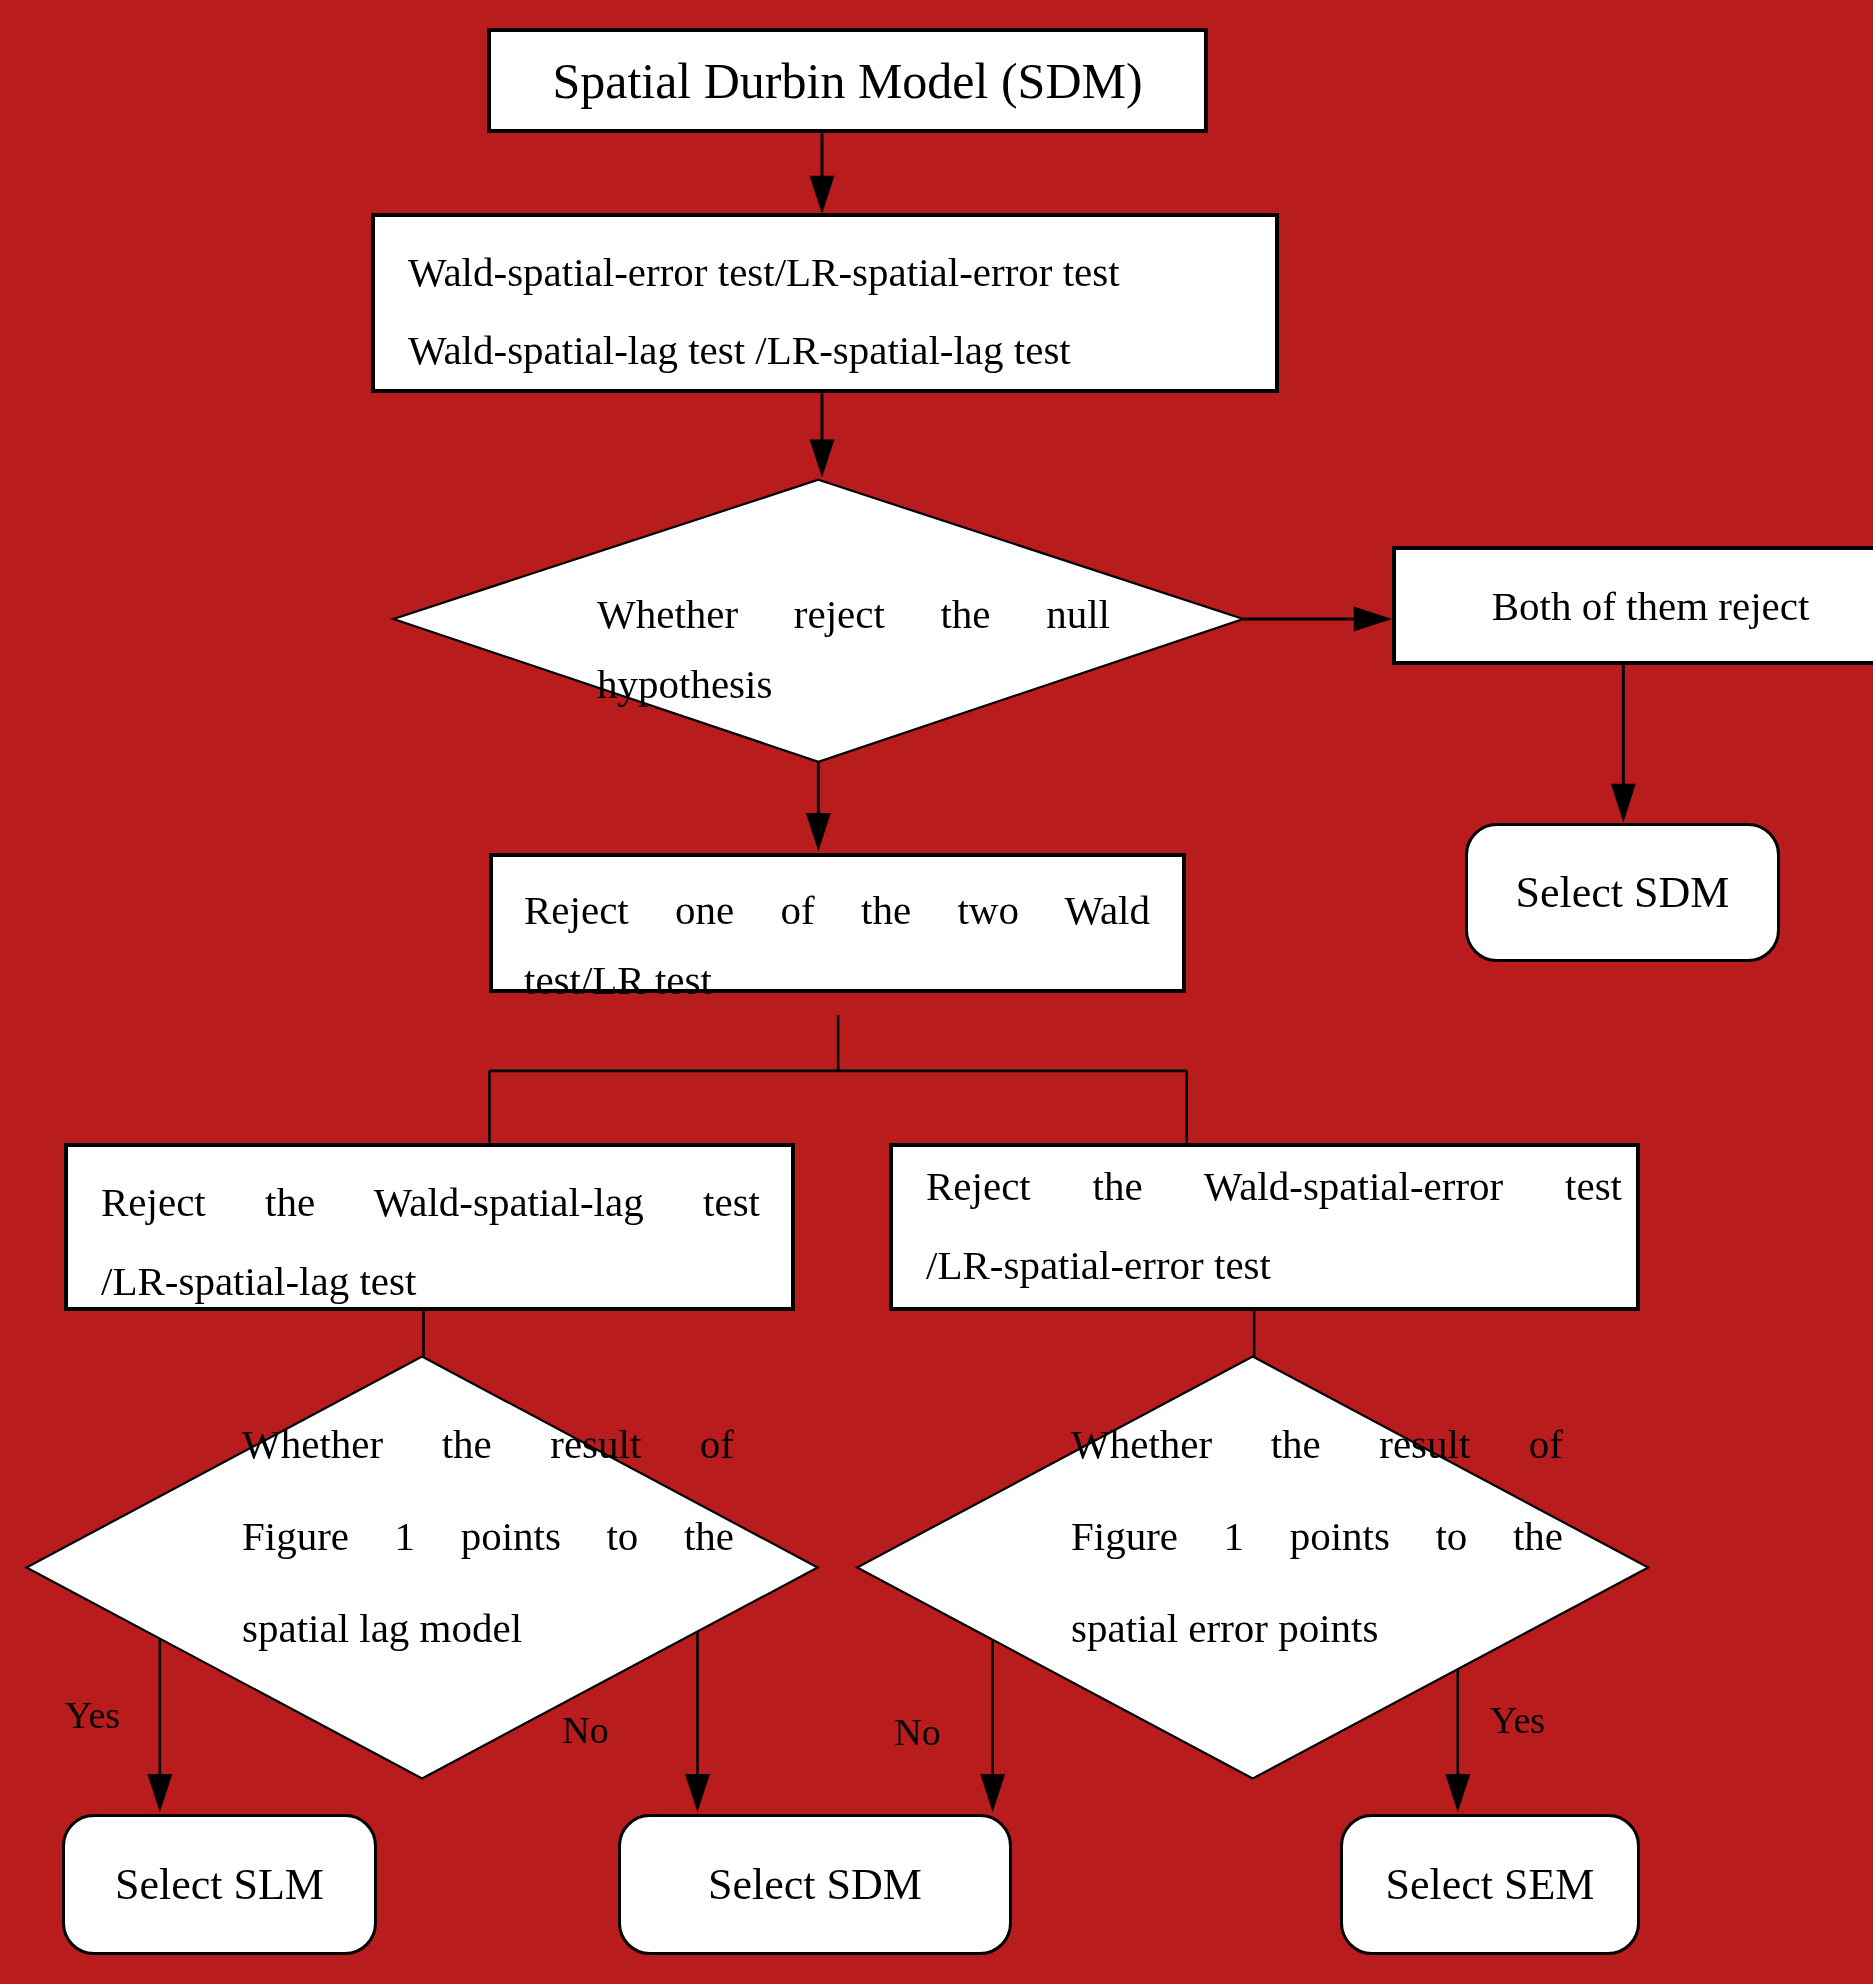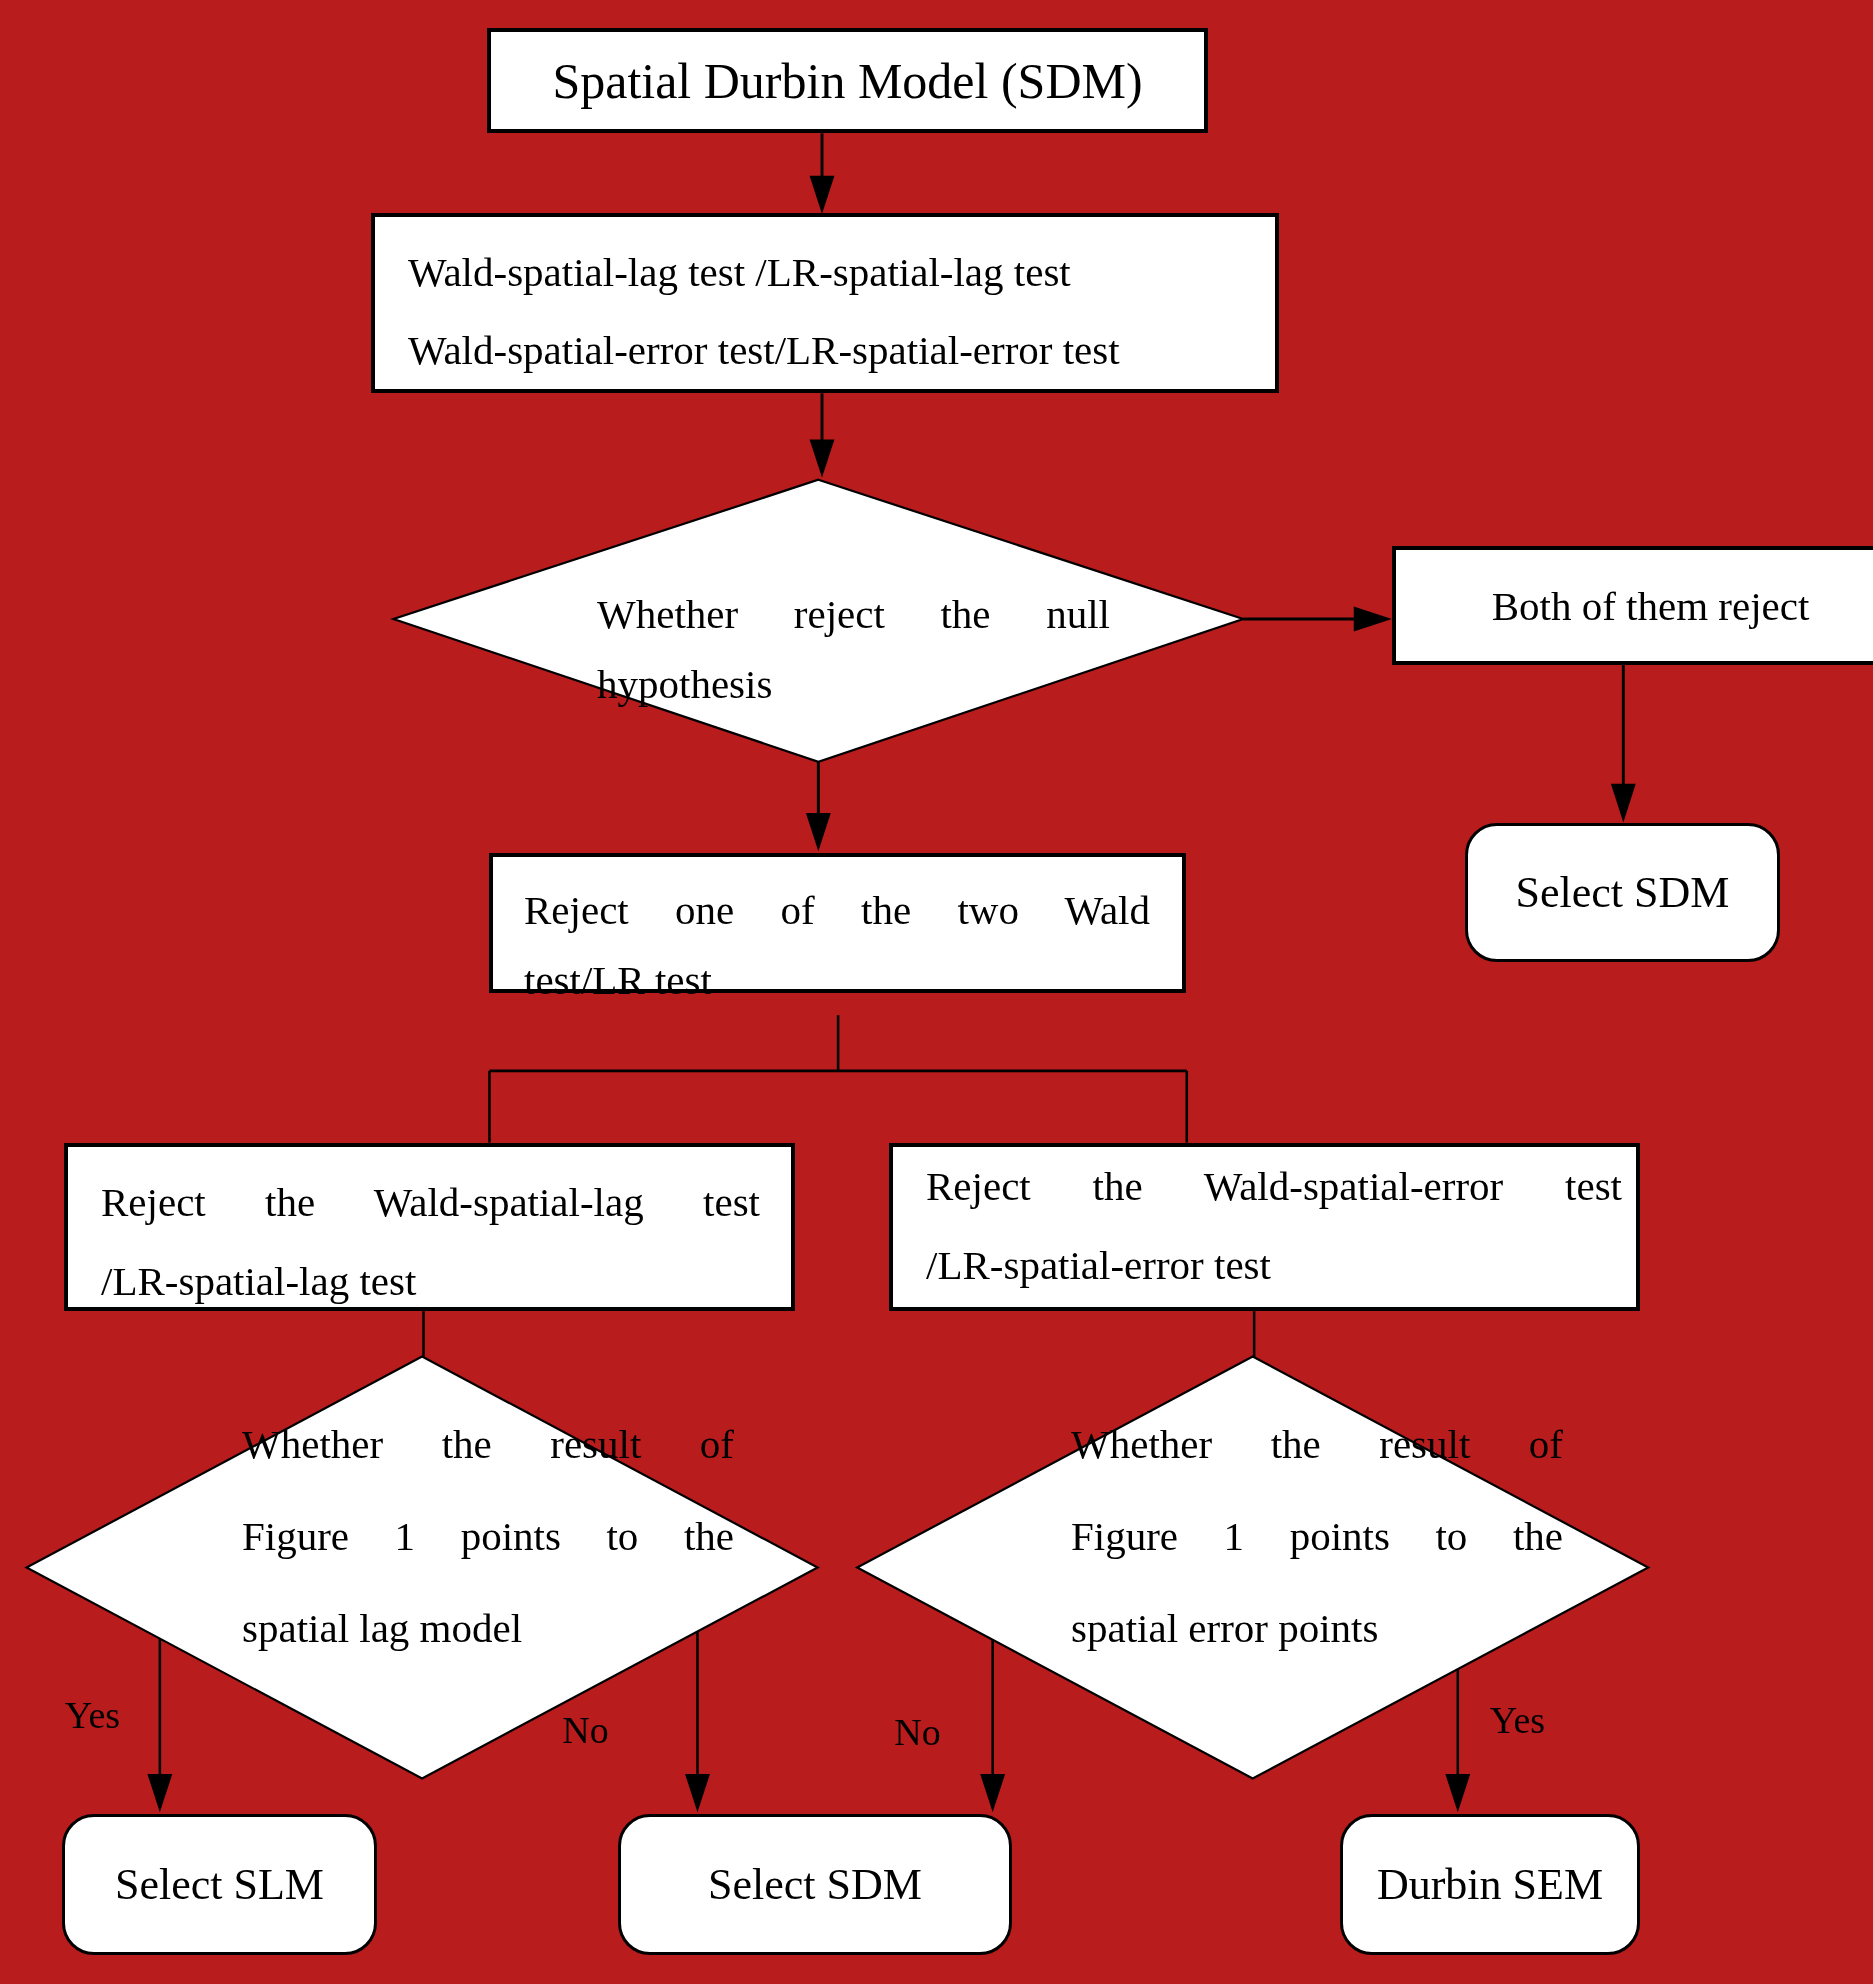--- a/index.html
+++ b/index.html
@@ -98,22 +98,22 @@
       <line class="thin" x1="1990" y1="2279" x2="1990" y2="2424"></line>
       <polygon class="head" points="1973,2422 2007,2422 1990,2474"></polygon>
     </g>
   </svg>
 
   <div class="node rect cfx title-t" style="left:487px;top:28px;width:721px;height:105px;">
     <span>Spatial Durbin Model (SDM)</span>
   </div>
 
   <div class="node rect lh106 body-t" style="left:371px;top:213px;width:908px;height:180px;padding:16px 26px 0 33px;">
+    <span class="line">Wald-spatial-error test/LR-spatial-error test</span>
     <span class="line">Wald-spatial-lag test /LR-spatial-lag test</span>
-    <span class="line">Wald-spatial-error test/LR-spatial-error test</span>
   </div>
 
   <div class="txt lh96" style="left:597px;top:579px;width:513px;">
     <span class="line jy">Whether reject the null</span>
     <span class="line">hypothesis</span>
   </div>
 
   <div class="node rect cfx body-t" style="left:1392px;top:546px;width:517px;height:119px;">
     <span>Both of them reject</span>
   </div>
@@ -154,17 +154,17 @@
   <div class="lbl" style="left:859px;top:1710px;width:117px;">No</div>
   <div class="lbl" style="left:1459px;top:1698px;width:117px;">Yes</div>
 
   <div class="node round cfx sel-t" style="left:62px;top:1814px;width:315px;height:141px;">
     <span>Select SLM</span>
   </div>
   <div class="node round cfx sel-t" style="left:618px;top:1814px;width:394px;height:141px;">
     <span>Select SDM</span>
   </div>
   <div class="node round cfx sel-t" style="left:1340px;top:1814px;width:300px;height:141px;">
-    <span>Durbin SEM</span>
+    <span>Select SEM</span>
   </div>
 
 </div>
 
 
 </body></html>

